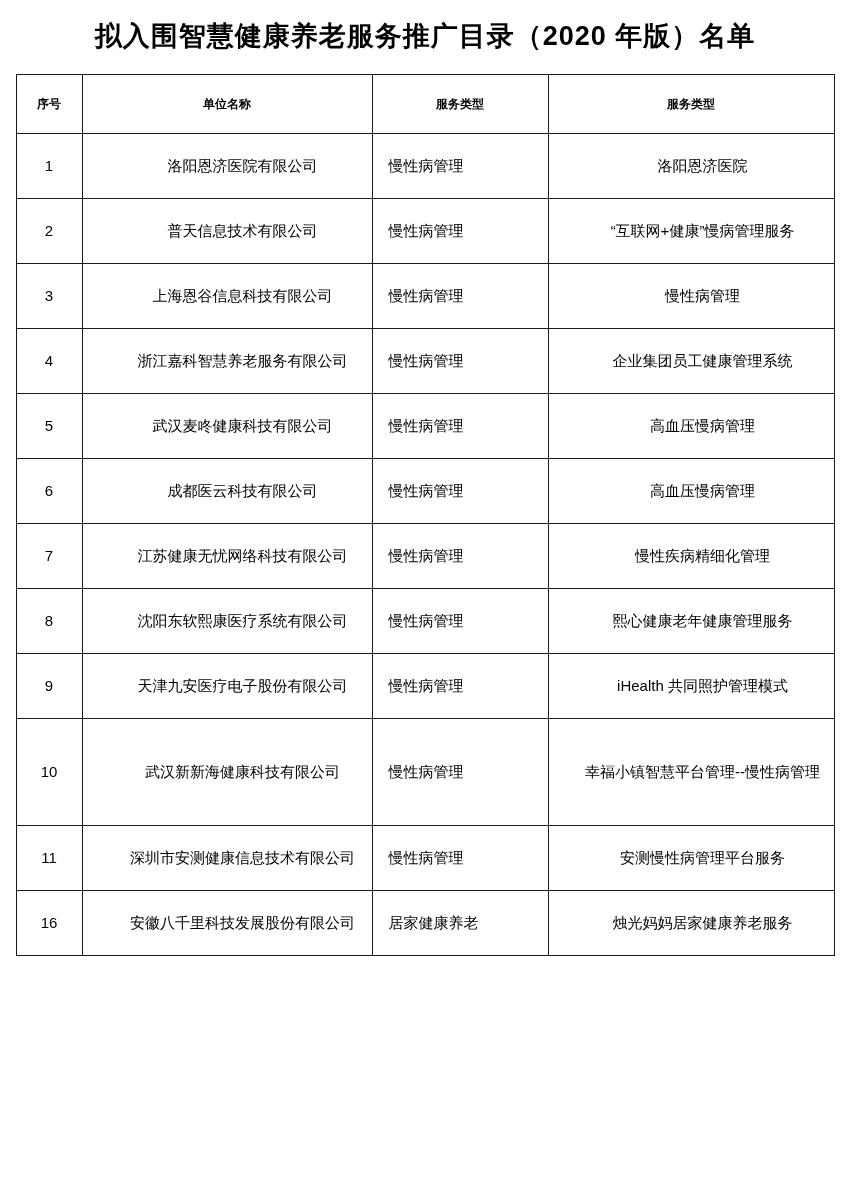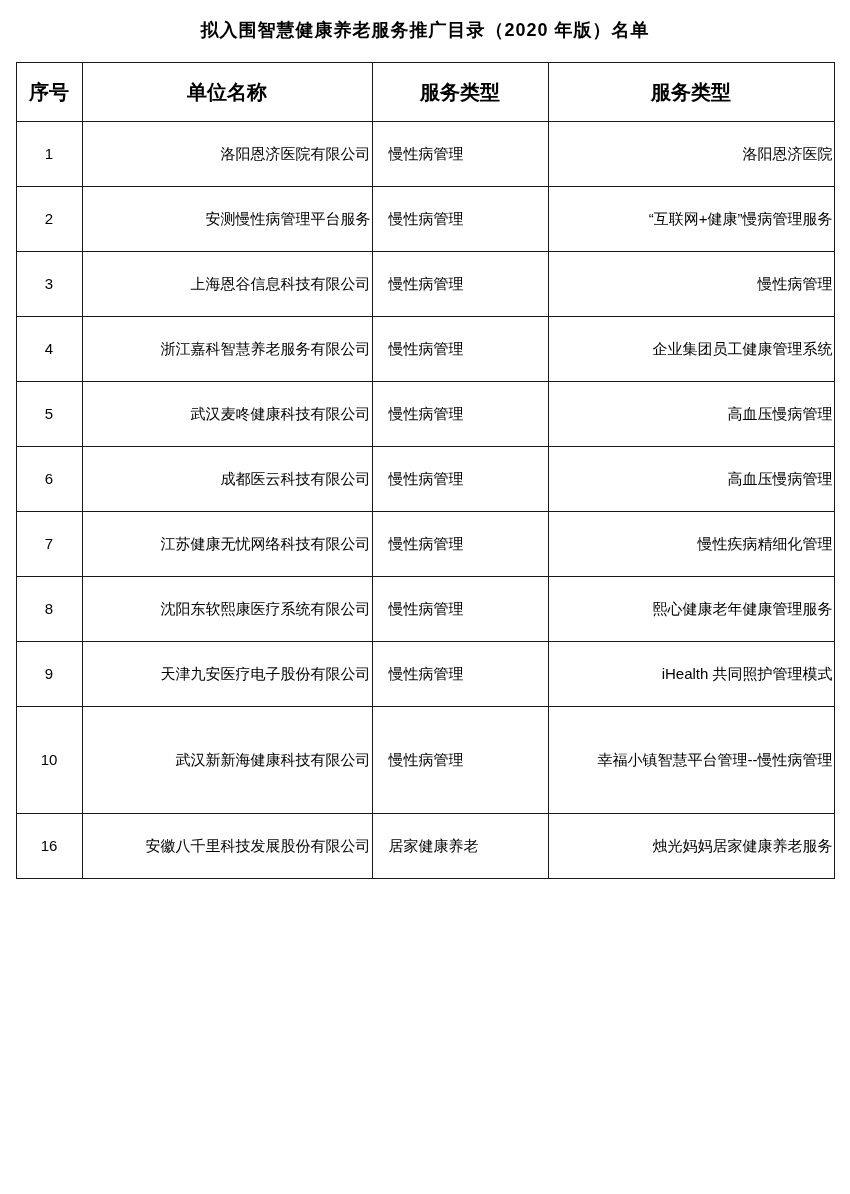--- a/index.html
+++ b/index.html
@@ -16,21 +16,21 @@
   }
   .page {
     width: 850px;
     min-height: 1194px;
     box-sizing: border-box;
     padding: 0 14px;
     position: relative;
   }
   .doc-title {
     text-align: center;
-    font-size: 18px;
+    font-size: 27px;
     font-weight: bold;
     letter-spacing: 1px;
     padding: 18px 0 20px 0;
     font-family: "Liberation Sans", "DejaVu Sans", sans-serif;
     white-space: nowrap;
   }
   table.listing {
     border-collapse: collapse;
     width: 818px;
     margin: 0 auto;
@@ -42,42 +42,42 @@
     font-size: 15px;
     font-family: "Liberation Sans", "DejaVu Sans", sans-serif;
     font-weight: normal;
     vertical-align: middle;
     line-height: 1.55;
   }
   table.listing thead th {
     font-weight: bold;
     text-align: center;
     height: 56px;
-    font-size: 20px;
+    font-size: 12px;
     font-family: Liberation Serif, serif;
   }
   col.c-index { width: 66px; }
   col.c-unit  { width: 290px; }
   col.c-type  { width: 176px; }
   col.c-name  { width: 286px; }
 
   td.idx {
     text-align: center;
     width: 66px;
   }
   td.unit {
-    text-align: right;
+    text-align: center;
     padding-left: 32px;
   }
   td.type {
     text-align: left;
     padding-left: 16px;
   }
   td.sname {
-    text-align: right;
+    text-align: center;
     padding-left: 24px;
   }
   tr.row-std td { height: 62px; }
   tr.row-tall td { height: 104px; }
 </style>
 </head>
 <body>
 
 <div class="page">
 
@@ -100,21 +100,21 @@
     </thead>
     <tbody id="table-body">
         <tr class="row-std">
           <td class="idx">1</td>
           <td class="unit">洛阳恩济医院有限公司</td>
           <td class="type">慢性病管理</td>
           <td class="sname">洛阳恩济医院</td>
         </tr>
         <tr class="row-std">
           <td class="idx">2</td>
-          <td class="unit">安测慢性病管理平台服务</td>
+          <td class="unit">普天信息技术有限公司</td>
           <td class="type">慢性病管理</td>
           <td class="sname">“互联网+健康”慢病管理服务</td>
         </tr>
         <tr class="row-std">
           <td class="idx">3</td>
           <td class="unit">上海恩谷信息科技有限公司</td>
           <td class="type">慢性病管理</td>
           <td class="sname">慢性病管理</td>
         </tr>
         <tr class="row-std">
@@ -153,20 +153,26 @@
           <td class="type">慢性病管理</td>
           <td class="sname">iHealth 共同照护管理模式</td>
         </tr>
         <tr class="row-tall">
           <td class="idx">10</td>
           <td class="unit">武汉新新海健康科技有限公司</td>
           <td class="type">慢性病管理</td>
           <td class="sname">幸福小镇智慧平台管理--慢性病管理</td>
         </tr>
         <tr class="row-std">
+          <td class="idx">11</td>
+          <td class="unit">深圳市安测健康信息技术有限公司</td>
+          <td class="type">慢性病管理</td>
+          <td class="sname">安测慢性病管理平台服务</td>
+        </tr>
+        <tr class="row-std">
           <td class="idx">16</td>
           <td class="unit">安徽八千里科技发展股份有限公司</td>
           <td class="type">居家健康养老</td>
           <td class="sname">烛光妈妈居家健康养老服务</td>
         </tr>
       </tbody>
   </table>
 
 </div>
 

